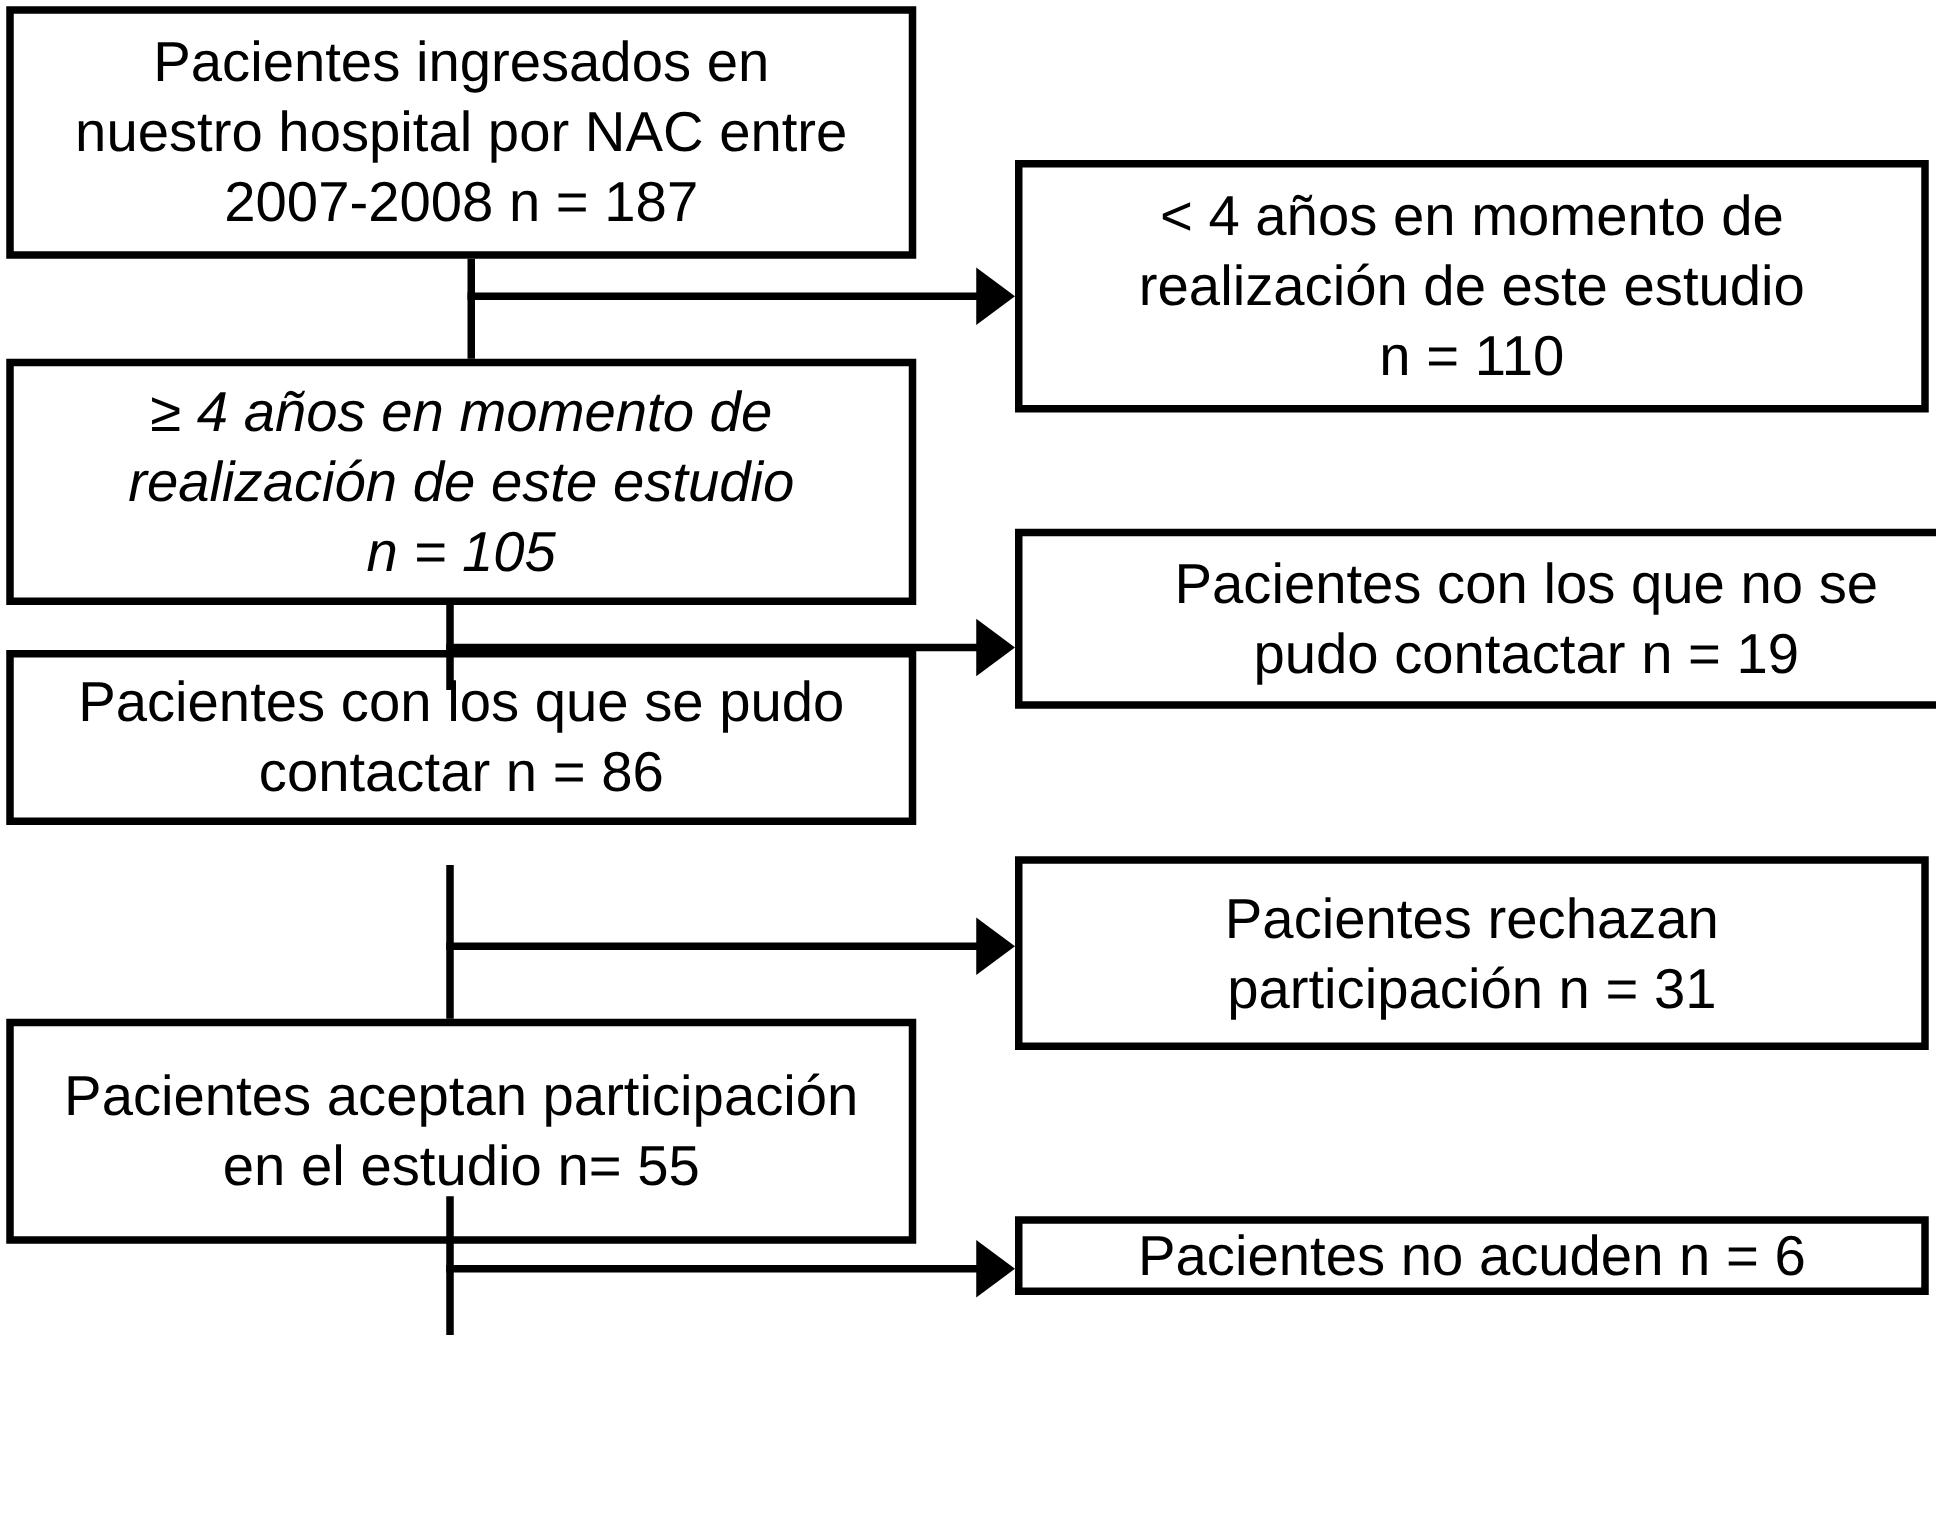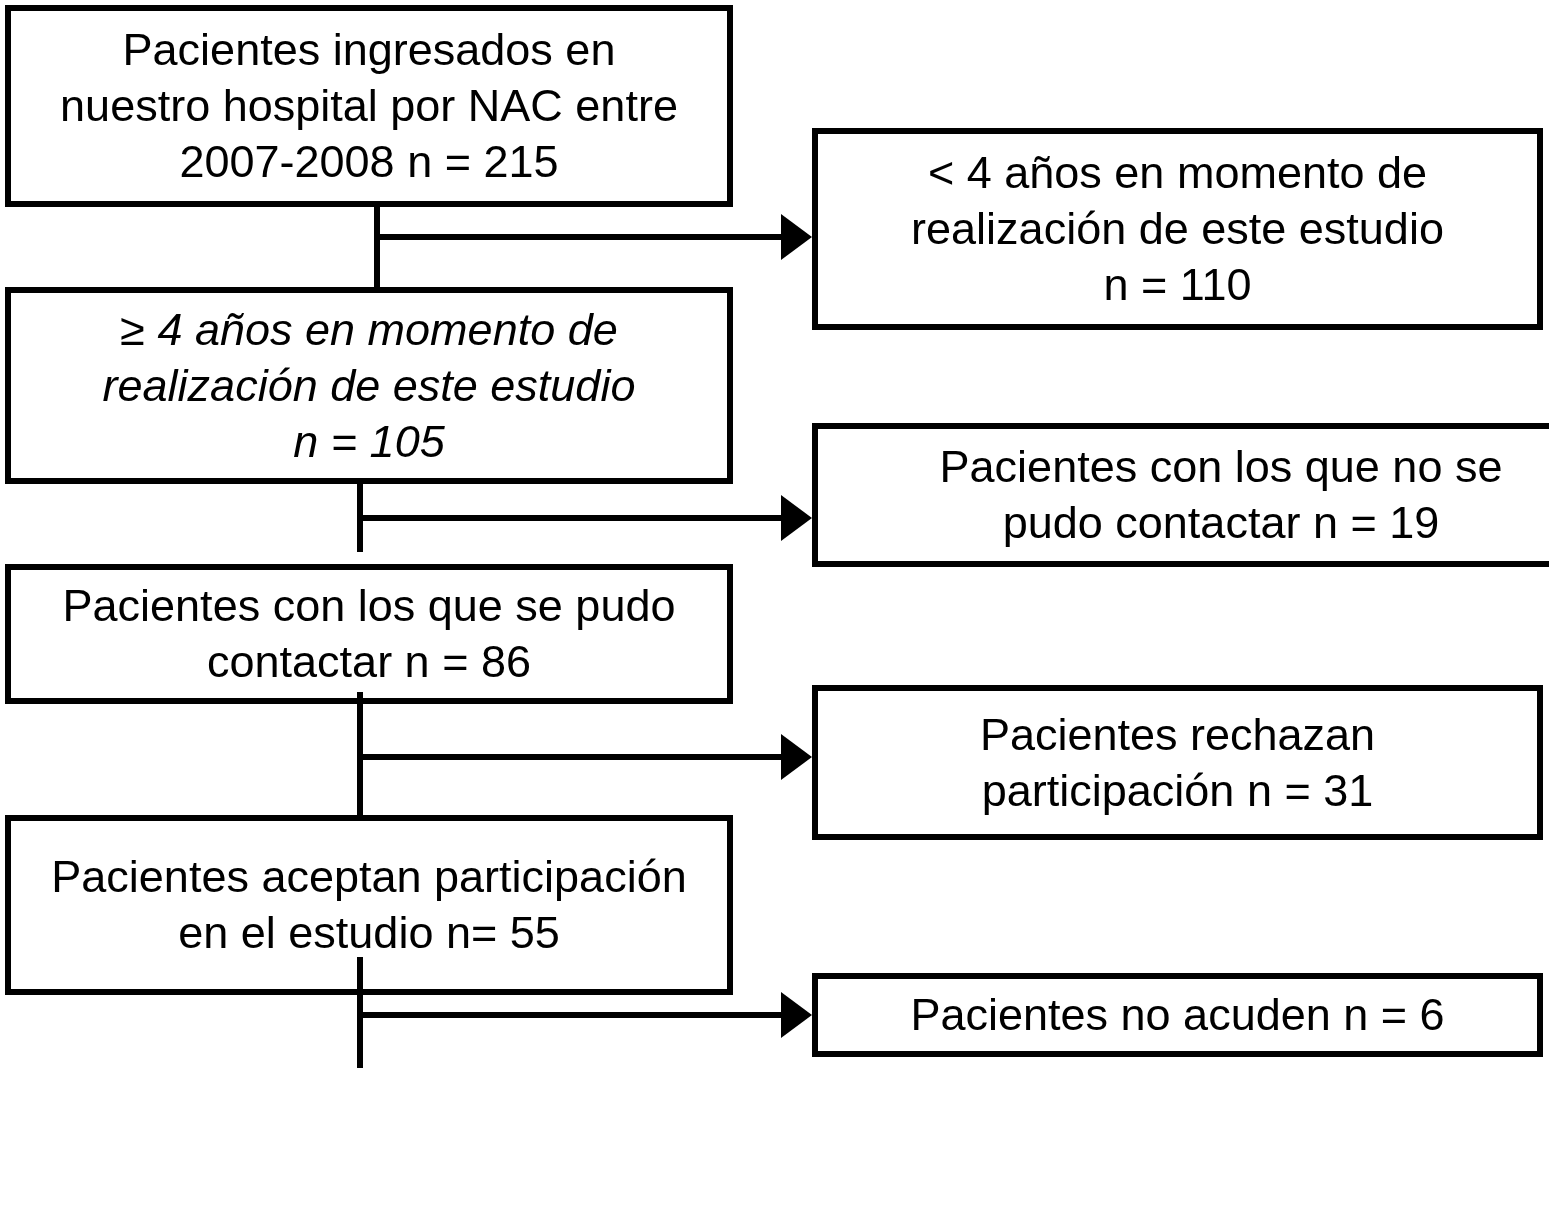--- a/index.html
+++ b/index.html
@@ -24,28 +24,28 @@
     white-space: pre-line;
     text-align: center;
     font-size: 45px;
     line-height: 56px;
     color: #000000;
     width: 100%;
   }
   
   .n-l1 { left: 5px;   top: 5px;    width: 728px; height: 202px; }
   .n-l2 { left: 5px;   top: 287px;  width: 728px; height: 197px; font-style: italic; }
-  .n-l3 { left: 5px;   top: 564px;  width: 728px; height: 140px; }
+  .n-l3 { left: 5px;   top: 520px;  width: 728px; height: 140px; }
   .n-l4 { left: 5px;   top: 815px;  width: 728px; height: 180px; }
   .n-l5 { left: 5px;   top: 1068px; width: 728px; height: 150px; }
   
   .n-r1 { left: 812px; top: 128px;  width: 731px; height: 202px; }
   .n-r2 { left: 812px; top: 423px;  width: 803px; height: 144px; padding-left: 15px; }
   .n-r3 { left: 812px; top: 685px;  width: 731px; height: 155px; align-items: center; }
-  .n-r4 { left: 812px; top: 973px;  width: 731px; height: 84px;  }
+  .n-r4 { left: 812px; top: 973px;  width: 731px; height: 63px;  }
 
   .vline, .hline {
     position: absolute;
     background: #000000;
   }
   
   .s1 { left: 374px; top: 207px; width: 6px; height: 80px;  }
   .s2 { left: 357px; top: 484px; width: 6px; height: 68px;  }
   .s3 { left: 357px; top: 692px; width: 6px; height: 123px; }
   .s4 { left: 357px; top: 957px; width: 6px; height: 111px; }
@@ -69,21 +69,21 @@
   .a4 { left: 781px; top: 992px;  }
 </style>
 </head>
 <body>
 
 <div class="canvas">
 
   <div class="node n-l1">
     <span class="lbl">Pacientes ingresados en
 nuestro hospital por NAC entre
-2007-2008 n = 215</span>
+2007-2008 n = 187</span>
   </div>
   <div class="node n-l2">
     <span class="lbl">≥ 4 años en momento de
 realización de este estudio
 n = 105</span>
   </div>
   <div class="node n-l3">
     <span class="lbl">Pacientes con los que se pudo
 contactar n = 86</span>
   </div>

